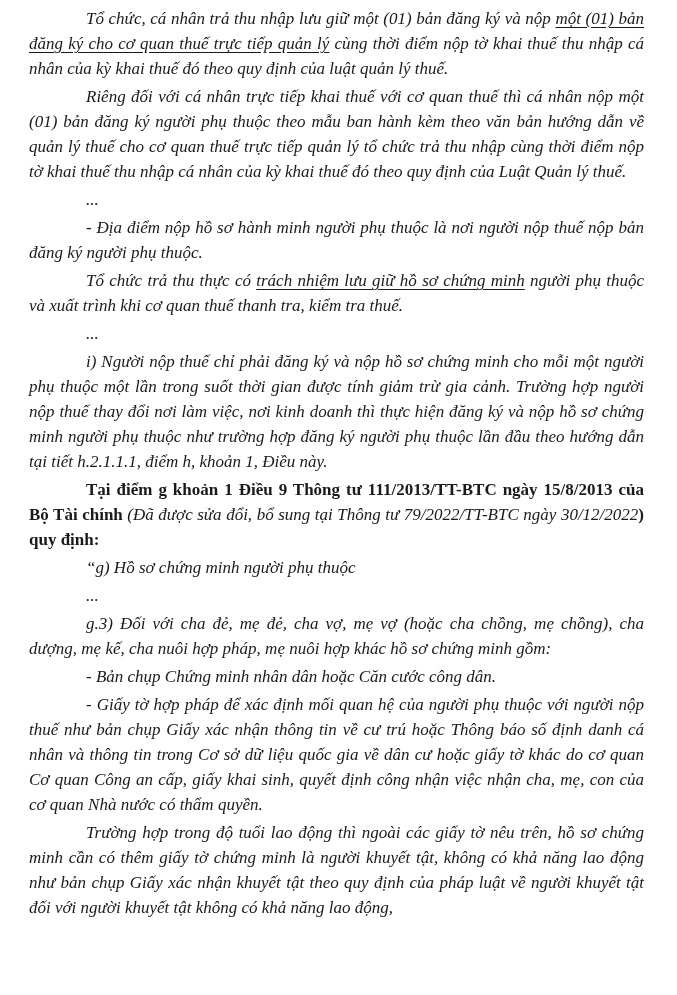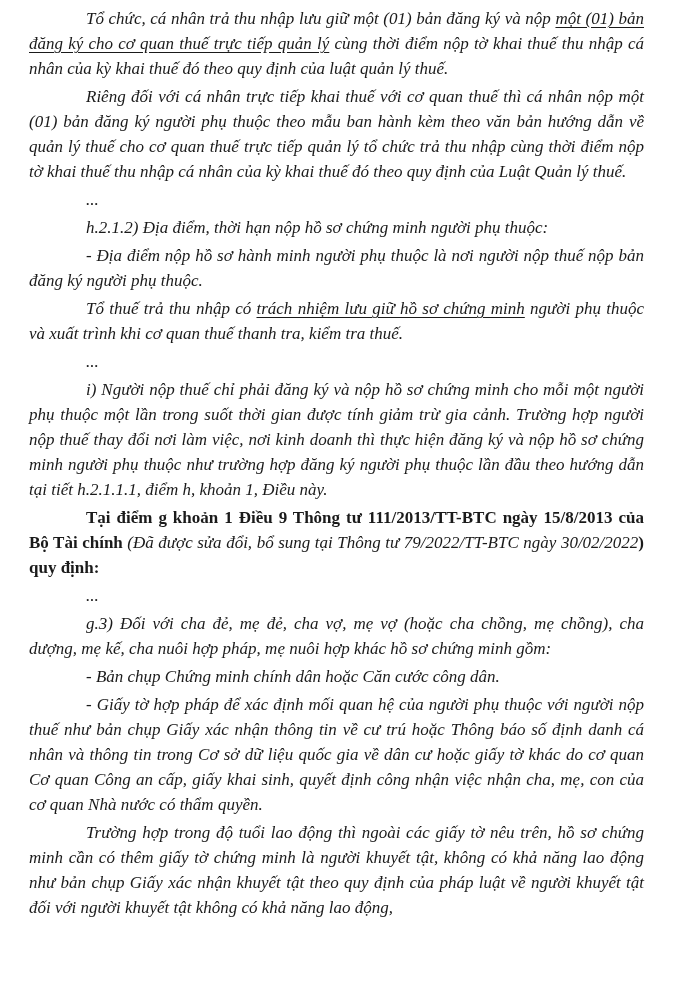--- a/index.html
+++ b/index.html
@@ -45,25 +45,25 @@
 </style>
 </head>
 <body>
 
 <div class="page">
   <div class="doc-body">
 
   <p class="para"><span class="r-italic">Tổ chức, cá nhân trả thu nhập lưu giữ một (01) bản đăng ký và nộp </span><span class="r-italic-underline">một (01) bản đăng ký cho cơ quan thuế trực tiếp quản lý</span><span class="r-italic"> cùng thời điểm nộp tờ khai thuế thu nhập cá nhân của kỳ khai thuế đó theo quy định của luật quản lý thuế.</span></p>
       <p class="para"><span class="r-italic">Riêng đối với cá nhân trực tiếp khai thuế với cơ quan thuế thì cá nhân nộp một (01) bản đăng ký người phụ thuộc theo mẫu ban hành kèm theo văn bản hướng dẫn về quản lý thuế cho cơ quan thuế trực tiếp quản lý tổ chức trả thu nhập cùng thời điểm nộp tờ khai thuế thu nhập cá nhân của kỳ khai thuế đó theo quy định của Luật Quản lý thuế.</span></p>
       <p class="para"><span class="r-italic">...</span></p>
-      <p class="para"><span class="r-italic">h.2.1.2) Địa điểm, thời hạn nộp hồ sơ chứng minh người phụ thuộc:</span></p>
       <p class="para"><span class="r-italic">- Địa điểm nộp hồ sơ hành minh người phụ thuộc là nơi người nộp thuế nộp bản đăng ký người phụ thuộc.</span></p>
-      <p class="para"><span class="r-italic">Tổ thuế trả thu nhập có </span><span class="r-italic-underline">trách nhiệm lưu giữ hồ sơ chứng minh</span><span class="r-italic"> người phụ thuộc và xuất trình khi cơ quan thuế thanh tra, kiểm tra thuế.</span></p>
+      <p class="para"><span class="r-italic">Tổ chức trả thu thực có </span><span class="r-italic-underline">trách nhiệm lưu giữ hồ sơ chứng minh</span><span class="r-italic"> người phụ thuộc và xuất trình khi cơ quan thuế thanh tra, kiểm tra thuế.</span></p>
       <p class="para"><span class="r-italic">...</span></p>
       <p class="para"><span class="r-italic">i) Người nộp thuế chỉ phải đăng ký và nộp hồ sơ chứng minh cho mỗi một người phụ thuộc một lần trong suốt thời gian được tính giảm trừ gia cảnh. Trường hợp người nộp thuế thay đổi nơi làm việc, nơi kinh doanh thì thực hiện đăng ký và nộp hồ sơ chứng minh người phụ thuộc như trường hợp đăng ký người phụ thuộc lần đầu theo hướng dẫn tại tiết h.2.1.1.1, điểm h, khoản 1, Điều này.</span></p>
-      <p class="para"><span class="r-bold">Tại điểm g khoản 1 Điều 9 Thông tư 111/2013/TT-BTC ngày 15/8/2013 của Bộ Tài chính </span><span class="r-italic">(Đã được sửa đổi, bổ sung tại Thông tư 79/2022/TT-BTC ngày 30/02/2022</span><span class="r-bold">) quy định:</span></p>
+      <p class="para"><span class="r-bold">Tại điểm g khoản 1 Điều 9 Thông tư 111/2013/TT-BTC ngày 15/8/2013 của Bộ Tài chính </span><span class="r-italic">(Đã được sửa đổi, bổ sung tại Thông tư 79/2022/TT-BTC ngày 30/12/2022</span><span class="r-bold">) quy định:</span></p>
+      <p class="para"><span class="r-italic">“g) Hồ sơ chứng minh người phụ thuộc</span></p>
       <p class="para"><span class="r-italic">...</span></p>
       <p class="para"><span class="r-italic">g.3) Đối với cha đẻ, mẹ đẻ, cha vợ, mẹ vợ (hoặc cha chồng, mẹ chồng), cha dượng, mẹ kế, cha nuôi hợp pháp, mẹ nuôi hợp khác hồ sơ chứng minh gồm:</span></p>
-      <p class="para"><span class="r-italic">- Bản chụp Chứng minh chính dân hoặc Căn cước công dân.</span></p>
+      <p class="para"><span class="r-italic">- Bản chụp Chứng minh nhân dân hoặc Căn cước công dân.</span></p>
       <p class="para"><span class="r-italic">- Giấy tờ hợp pháp để xác định mối quan hệ của người phụ thuộc với người nộp thuế như bản chụp Giấy xác nhận thông tin về cư trú hoặc Thông báo số định danh cá nhân và thông tin trong Cơ sở dữ liệu quốc gia về dân cư hoặc giấy tờ khác do cơ quan Cơ quan Công an cấp, giấy khai sinh, quyết định công nhận việc nhận cha, mẹ, con của cơ quan Nhà nước có thẩm quyền.</span></p>
       <p class="para"><span class="r-italic">Trường hợp trong độ tuổi lao động thì ngoài các giấy tờ nêu trên, hồ sơ chứng minh cần có thêm giấy tờ chứng minh là người khuyết tật, không có khả năng lao động như bản chụp Giấy xác nhận khuyết tật theo quy định của pháp luật về người khuyết tật đối với người khuyết tật không có khả năng lao động,</span></p>
     </div>
 </div>
 
 </body></html>

